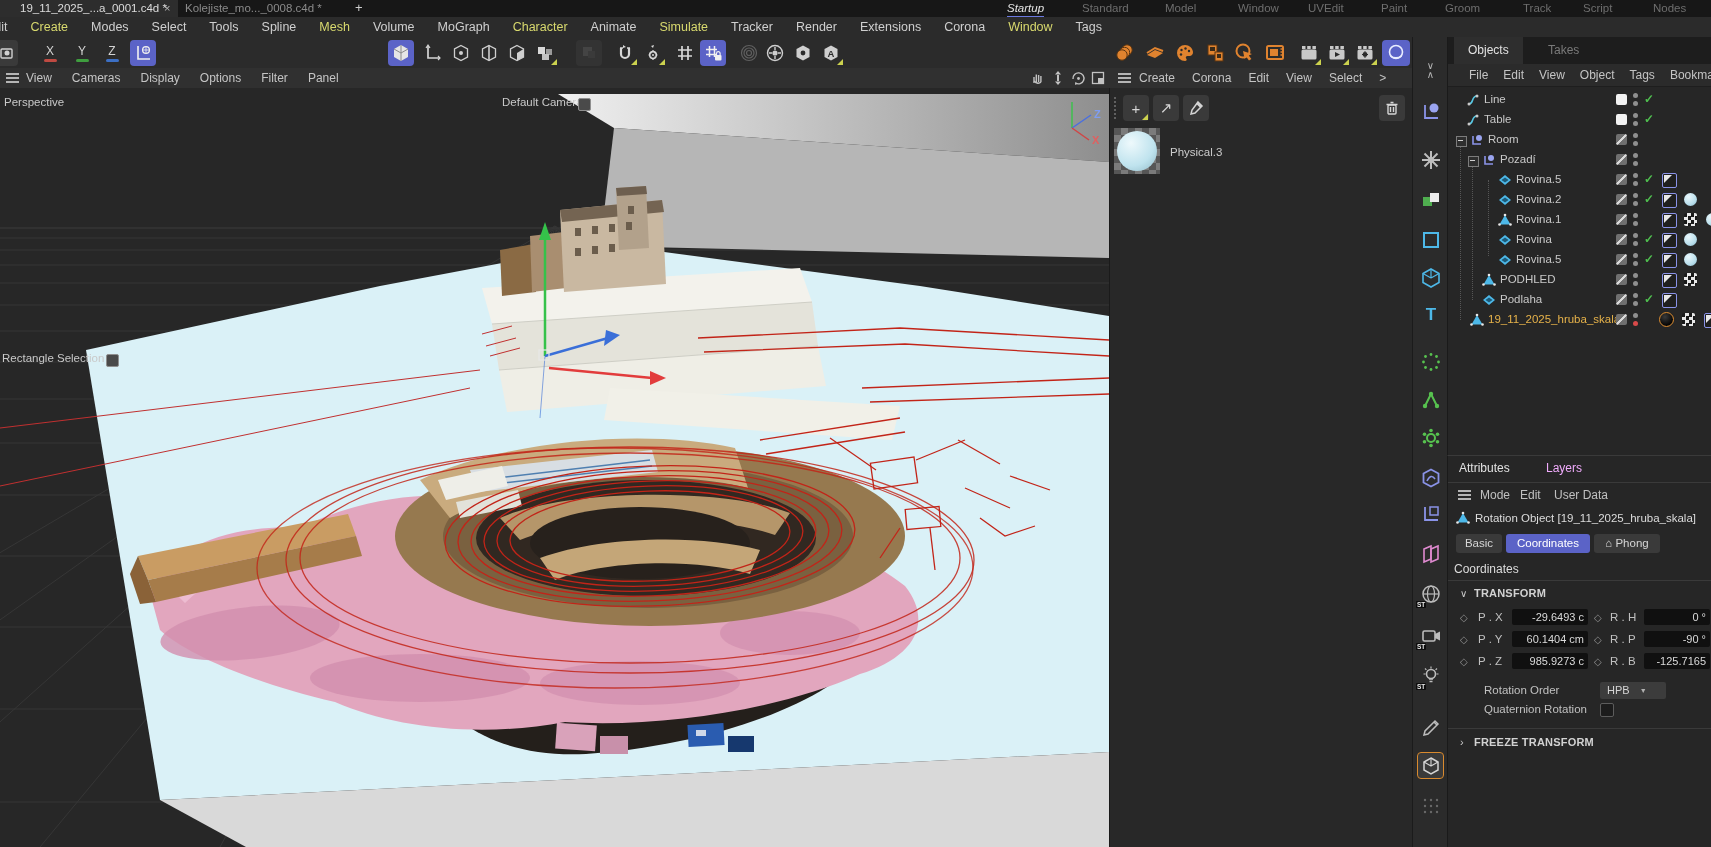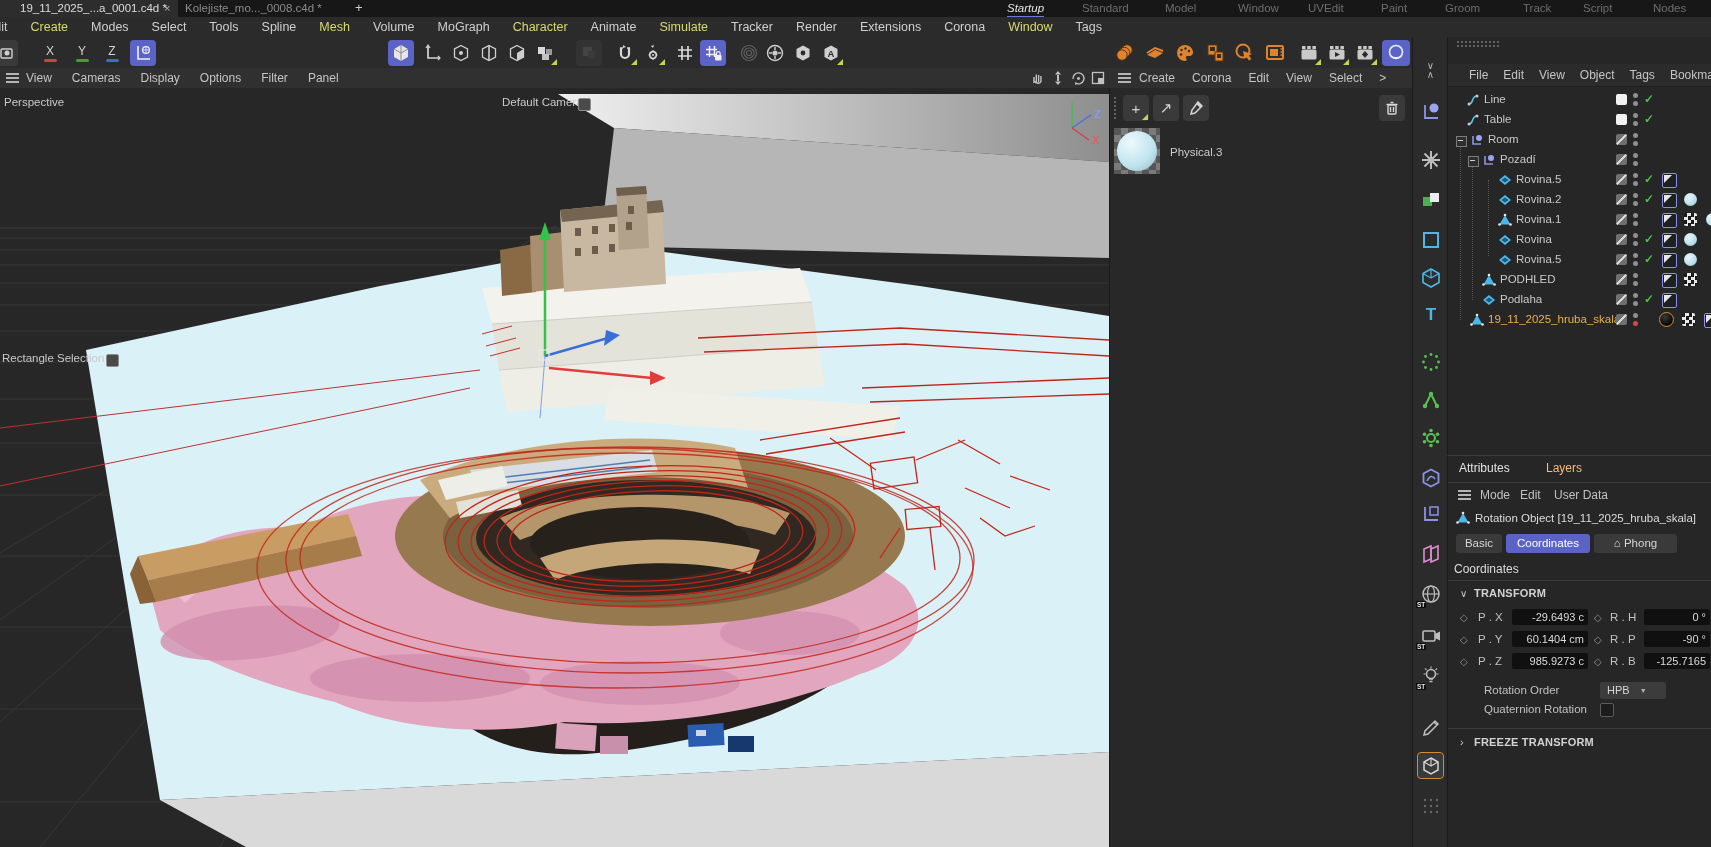--- a/index.html
+++ b/index.html
@@ -72,21 +72,21 @@
   .dots.red i:nth-child(2){background:#d84a4a}
   .ocheck{position:absolute;top:2px;color:#4fbf4f;font-size:12px;font-weight:bold}
   .tagflag{position:absolute;top:3px;width:13px;height:13px;border:1.5px solid #8a93e8;border-radius:2px;background:#1f1f1f}
   .tagflag::after{content:"";position:absolute;left:1px;top:1px;border-style:solid;border-width:8px 8px 0 0;border-color:#e8e8e8 transparent transparent transparent}
   .tagsphere{position:absolute;top:3px;width:13px;height:13px;border-radius:50%;background:radial-gradient(circle at 35% 30%,#eaf7fb,#b9dfec 60%,#87b4c4)}
   .tagsphere.black{background:radial-gradient(circle at 38% 30%,#3a3a3a,#050505 70%);outline:1px solid #d98a2e}
   .tagchecker{position:absolute;top:3px;width:13px;height:13px;background:repeating-conic-gradient(#e8e8e8 0% 25%,#1b1b1b 0% 50%) 0 0/7px 7px;border-radius:2px}
   .guide{position:absolute;width:0;border-left:1px dotted #565656}
   
   .attr{position:absolute;left:1447px;top:455px;width:264px;height:392px;background:#262626;border-left:1px solid #1a1a1a;border-top:1px solid #3a3a3a;font-size:12px}
-  .atab{position:absolute;top:5px;color:#fdba74}
+  .atab{position:absolute;top:5px;color:#f0abfc}
   .atab.active{color:#e2e2e2}
   .alabel{position:absolute;color:#c0c0c0;font-size:11.5px;white-space:nowrap}
   .afield{position:absolute;height:16px;background:#101010;border-radius:2px;color:#dadada;font-size:11px;text-align:right;padding:0 4px;line-height:16px;overflow:hidden;white-space:nowrap}
   .sbtn{position:absolute;height:19px;border-radius:3px;background:#3a3a3a;color:#d5d5d5;font-size:11.5px;line-height:19px;text-align:center}
   .sbtn.sel{background:#5b63c7;color:#fff}
   .ghead{position:absolute;font-size:11px;font-weight:bold;color:#d2d2d2;letter-spacing:.2px}
   .diamond{position:absolute;color:#8f8f8f;font-size:10px}
   .ddown{position:absolute;height:17px;background:#3c3c3c;border-radius:2px;color:#d5d5d5;font-size:11px;line-height:17px;padding:0 7px;display:flex;gap:10px;align-items:center}
   .chk{position:absolute;width:12px;height:12px;background:#1c1c1c;border:1px solid #5c5c5c;border-radius:2px}
   .divline{position:absolute;height:1px;background:#3a3a3a}
@@ -720,20 +720,24 @@
             <circle cx="5" cy="17" r="1.2"></circle>
             <circle cx="11" cy="17" r="1.2"></circle>
             <circle cx="17" cy="17" r="1.2"></circle>
           </g>
         </svg>
     </div>
   </div>
 
   <div class="objpanel">
     <div class="grip" style="left:8px;top:3px;width:44px;height:8px"></div>
+    <div class="ptabs">
+      <span class="ptab active" style="left:6px">Objects</span>
+      <span class="ptab" style="left:86px">Takes</span>
+    </div>
     <div class="pmenu">
       <span class="burger" style="margin-left:6px"></span>
       <span class="mi">File</span>
       <span class="mi">Edit</span>
       <span class="mi">View</span>
       <span class="mi">Object</span>
       <span class="mi">Tags</span>
       <span class="mi">Bookmarks</span>
     </div>
     <div class="otree">
@@ -931,21 +935,21 @@
     <span class="alabel" style="left:106px;top:32px;font-size:12px">User Data</span>
     <svg class="abs" style="left:8px;top:55px" width="14" height="14" viewBox="0 0 14 14">
         <polygon points="7,2 12.5,11.5 1.5,11.5" fill="#4db8e8"></polygon>
         <circle cx="7" cy="2" r="1.3" fill="#e8e8e8"></circle>
         <circle cx="12.5" cy="11.5" r="1.3" fill="#e8e8e8"></circle>
         <circle cx="1.5" cy="11.5" r="1.3" fill="#e8e8e8"></circle>
       </svg>
     <span class="alabel" style="left:27px;top:56px;color:#dcdcdc">Rotation Object [19_11_2025_hruba_skala]</span>
     <div class="sbtn" style="left:8px;top:78px;width:46px">Basic</div>
     <div class="sbtn sel" style="left:58px;top:78px;width:84px">Coordinates</div>
-    <div class="sbtn" style="left:146px;top:78px;width:83px">
+    <div class="sbtn" style="left:146px;top:78px;width:66px">
       <span>⌂</span>
       <span>Phong</span>
     </div>
     <span class="alabel" style="left:6px;top:106px;color:#dcdcdc;font-size:12px">Coordinates</span>
     <div class="divline" style="left:0;top:124px;width:264px"></div>
     <span class="alabel" style="left:12px;top:132px;color:#c9c9c9;font-size:10px">∨</span>
     <span class="ghead" style="left:26px;top:131px">TRANSFORM</span>
 
     <span class="diamond" style="left:12px;top:156px">◇</span>
     <span class="alabel" style="left:30px;top:155px">P . X</span>

